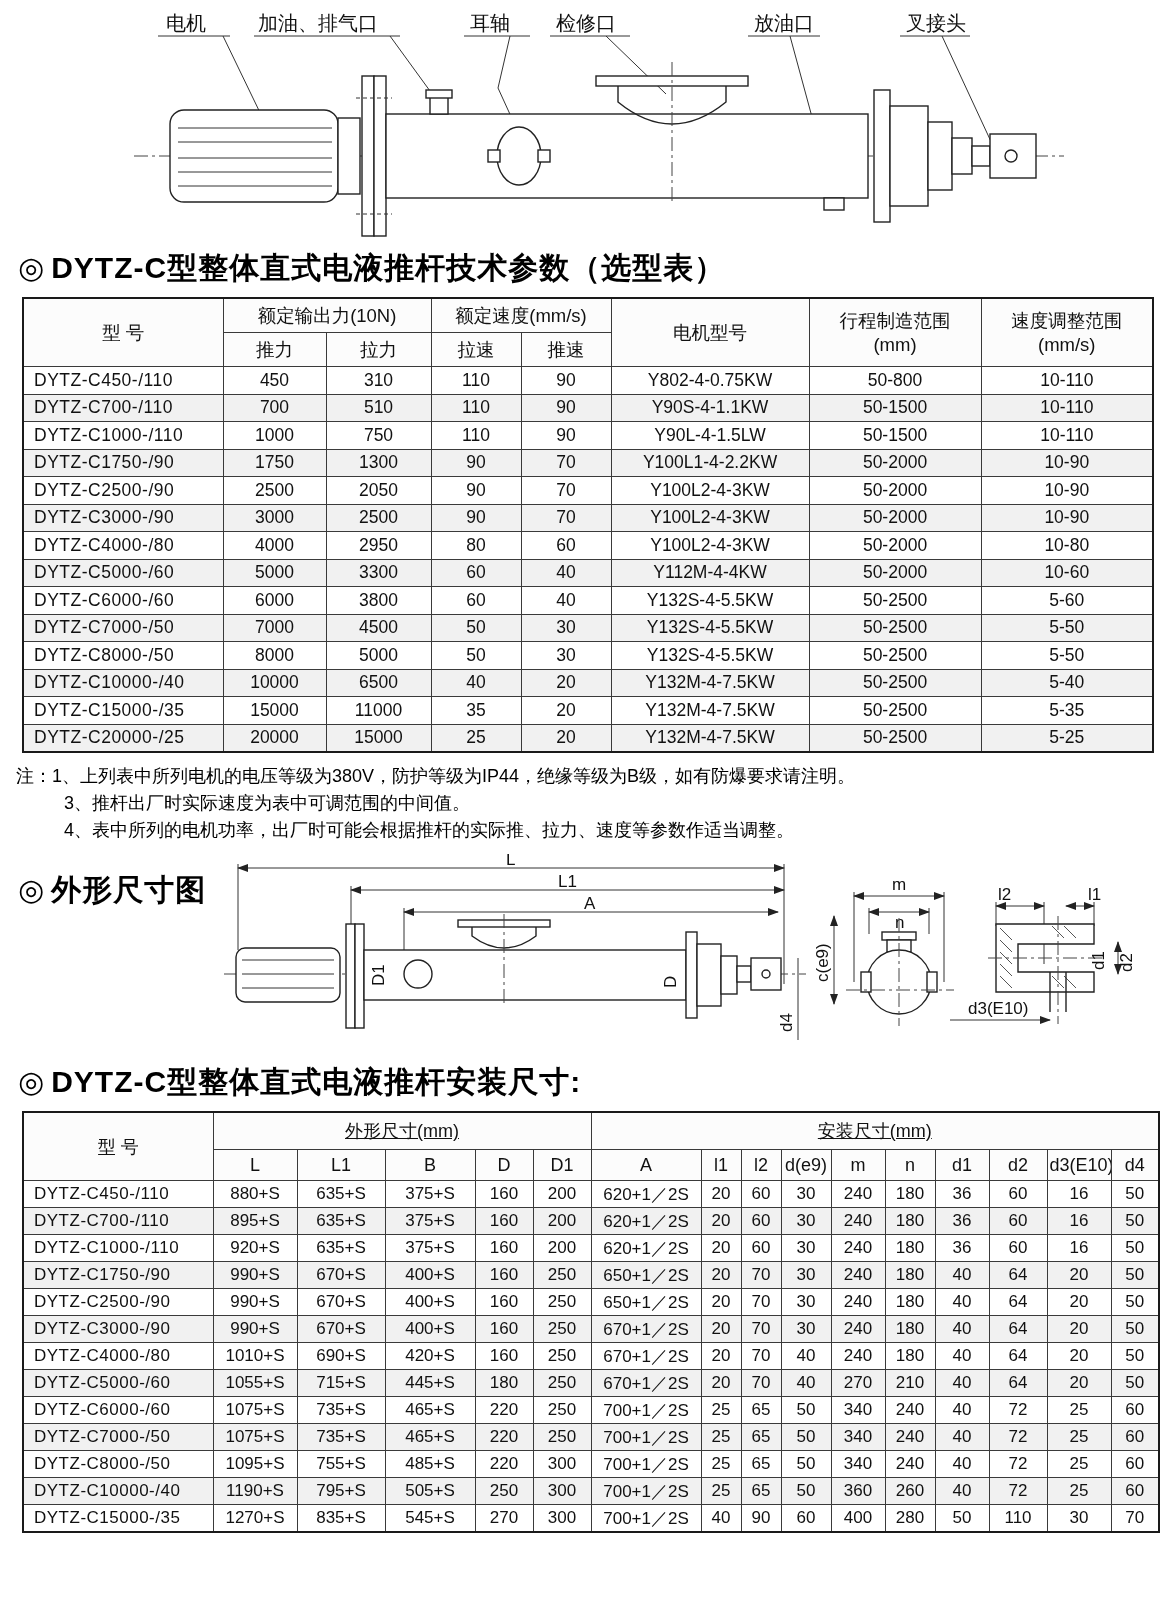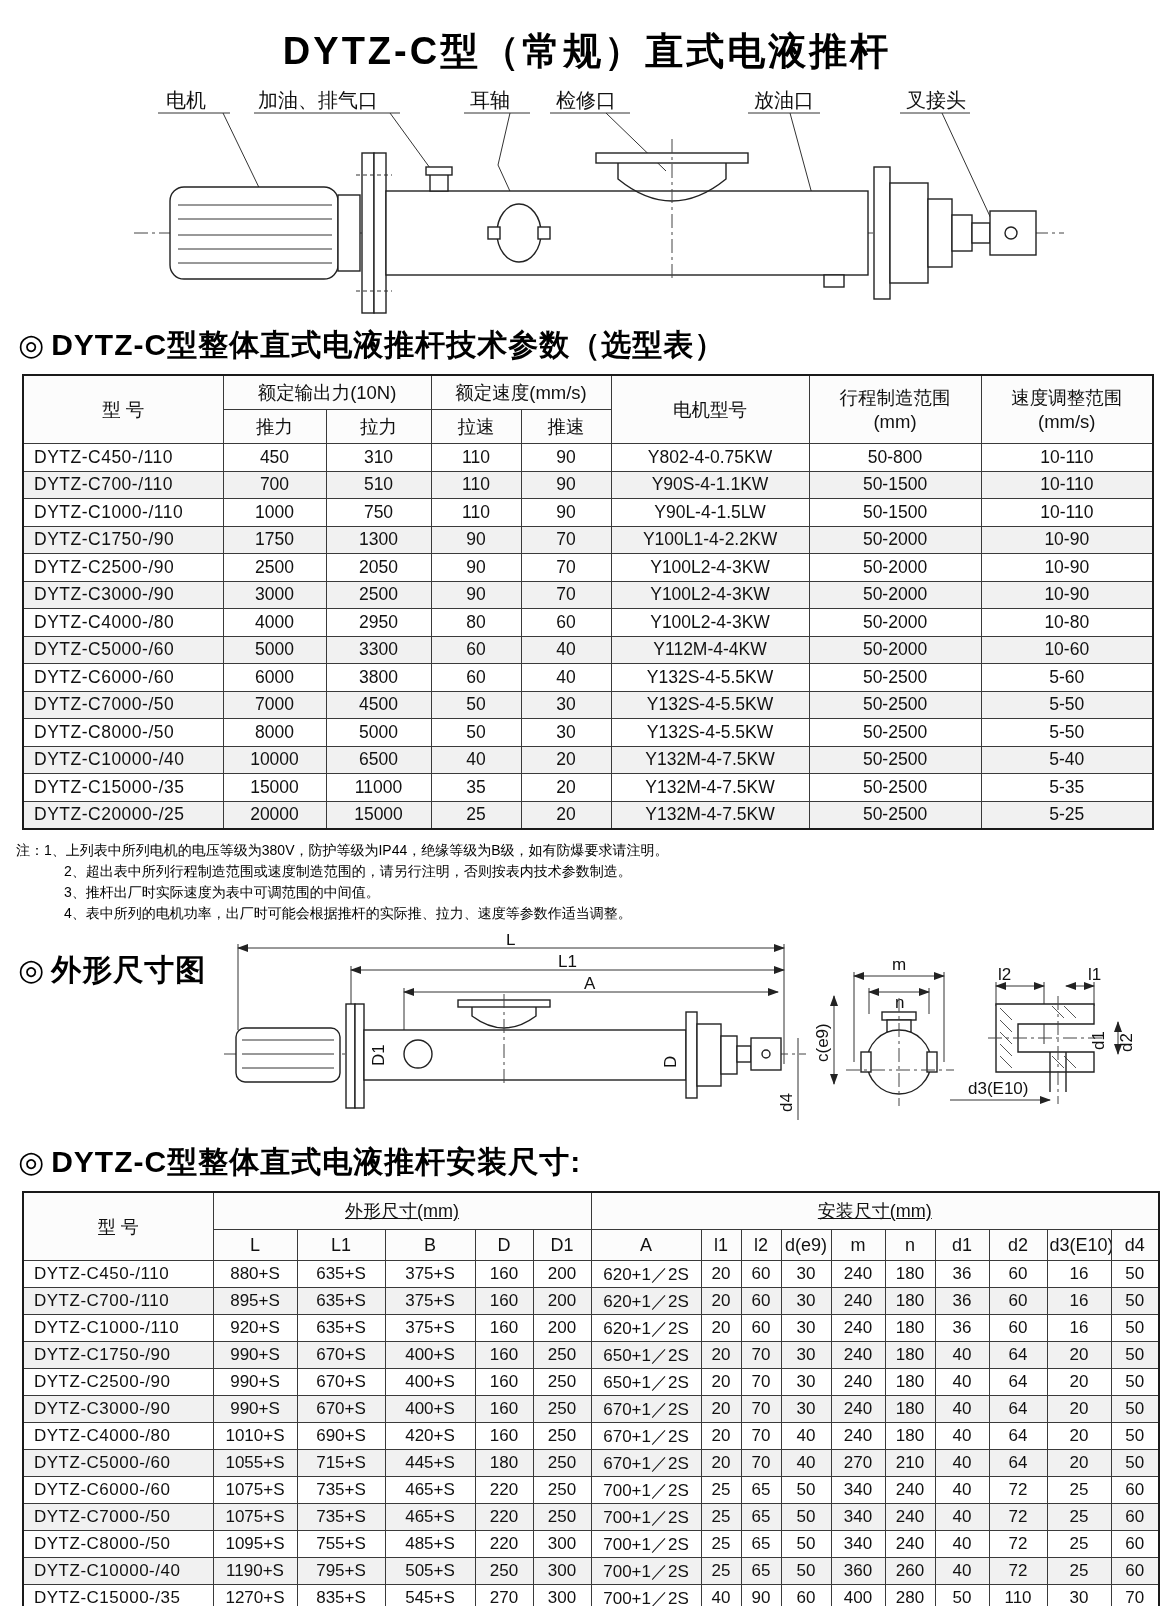--- a/index.html
+++ b/index.html
@@ -36,32 +36,31 @@
   .t1 th{font-size:18.5px;height:31px;}
   .t1 td{height:24.5px;}
   .t2{width:1130px;font-size:17px;}
   .t2 th{font-size:18px;height:28px;}
   .t2 th.grp{height:34px;text-decoration:underline;}
   .t2 td{height:24px;}
   tbody tr:nth-child(even) td{background:#f1f1f1;}
   td.model{text-align:left;padding-left:10px;letter-spacing:0.5px;margin-top:8px;}
   th.wrap2{white-space:pre-line;line-height:1.25;}
   
-  .notes{margin:10px 0 8px 16px;font-size:14px;line-height:1.5;color:#000;}
+  .notes{margin:10px 0 8px 16px;font-size:18px;line-height:1.5;color:#000;}
   .note-line{white-space:nowrap;}
   .note-line.indent{padding-left:48px;}
   .outline-row{display:flex;align-items:flex-start;margin-top:2px;}
   .outline-row .sec-head{margin-top:18px;white-space:nowrap;}
 </style>
 </head>
 <body>
 
 <div class="page">
 
-  <div class="page-title">DYTZ-C型（常规）直式电液推杆</div>
 
   <svg class="top-diagram" width="960" height="232" viewBox="0 0 960 232">
     <defs>
       <marker id="ar" markerWidth="11" markerHeight="8" refX="10" refY="4" orient="auto-start-reverse" markerUnits="userSpaceOnUse">
         <path d="M0,0 L11,4 L0,8 z" fill="#222"></path>
       </marker>
     </defs>
 
     <text class="lbl" x="48" y="24">电机</text>
     <line class="thin" x1="40" y1="30" x2="112" y2="30"></line>
@@ -310,21 +309,20 @@
           <td>20</td>
           <td>Y132M-4-7.5KW</td>
           <td>50-2500</td>
           <td>5-25</td>
         </tr>
       </tbody>
   </table>
 
   <div class="notes">
     <div class="note-line"><span>注：</span><span>1、上列表中所列电机的电压等级为380V，防护等级为IP44，绝缘等级为B级，如有防爆要求请注明。</span></div>
-    <div class="note-line indent">2、超出表中所列行程制造范围或速度制造范围的，请另行注明，否则按表内技术参数制造。</div>
     <div class="note-line indent">3、推杆出厂时实际速度为表中可调范围的中间值。</div>
     <div class="note-line indent">4、表中所列的电机功率，出厂时可能会根据推杆的实际推、拉力、速度等参数作适当调整。</div>
   </div>
 
   <div class="outline-row">
     <div class="sec-head">
       <span class="marker">◎</span><span>外形尺寸图</span>
     </div>
     <svg width="930" height="198" viewBox="0 0 930 198" style="margin-top:2px;">
 

